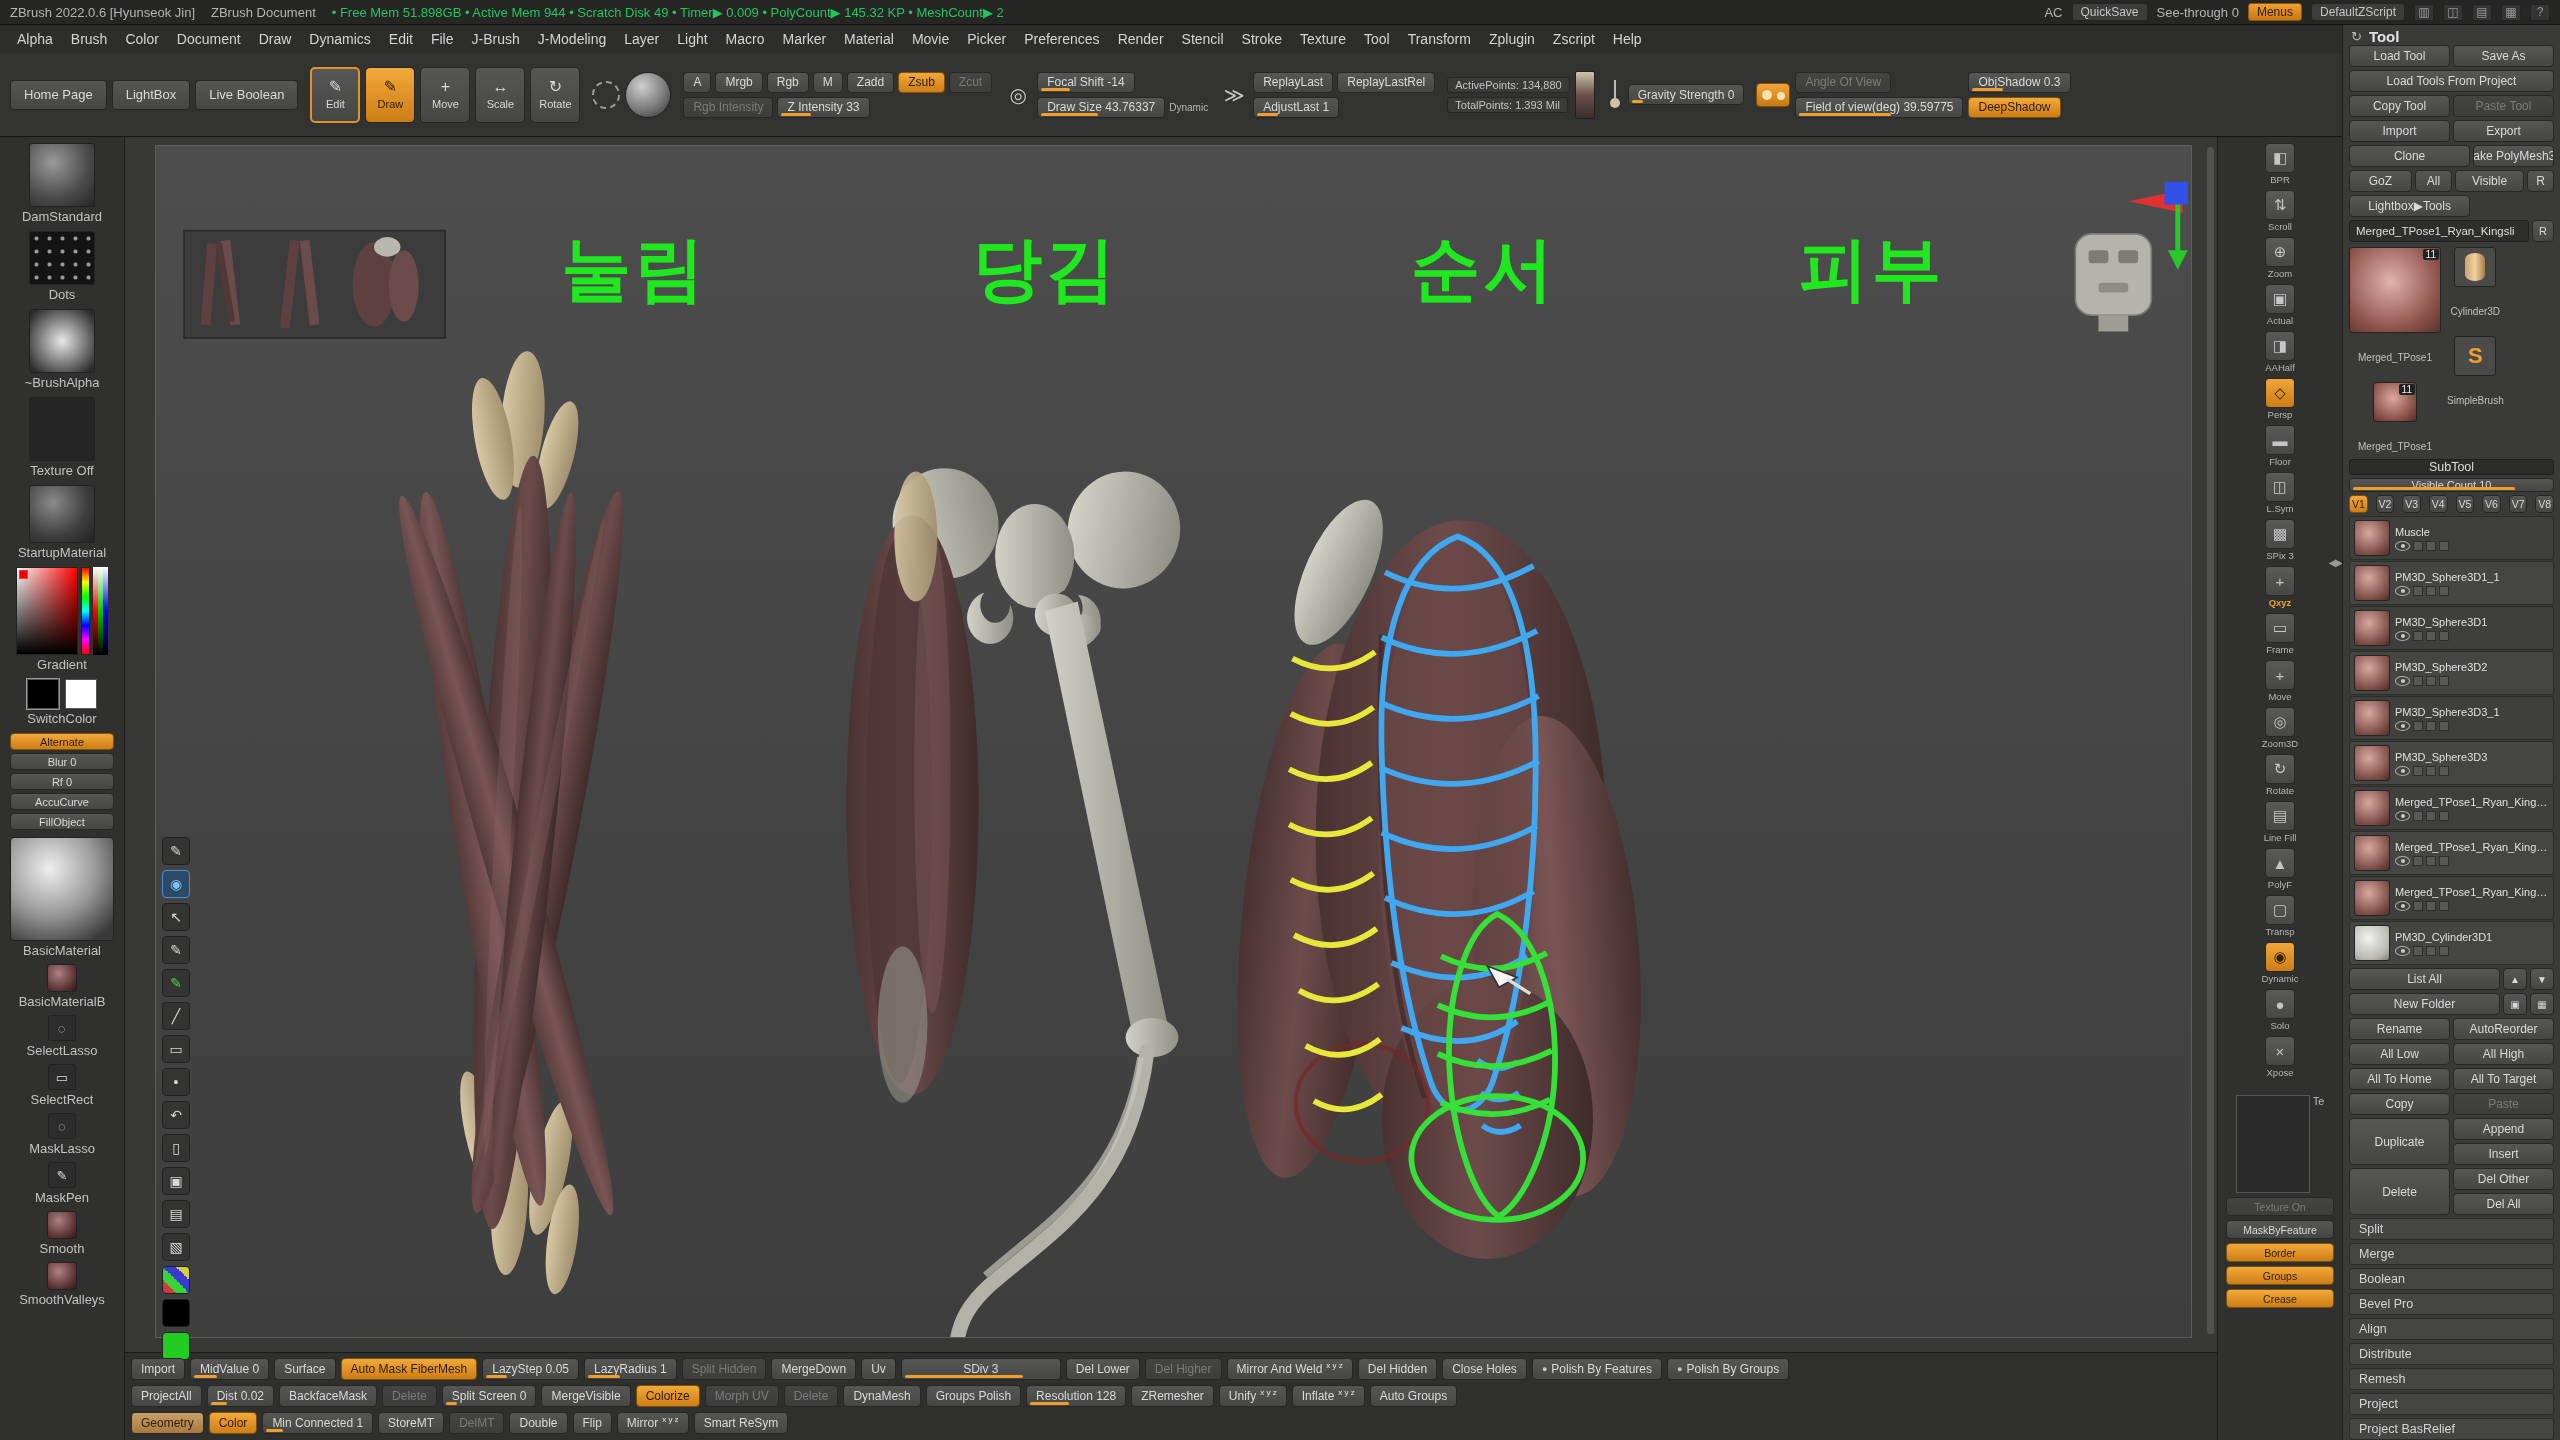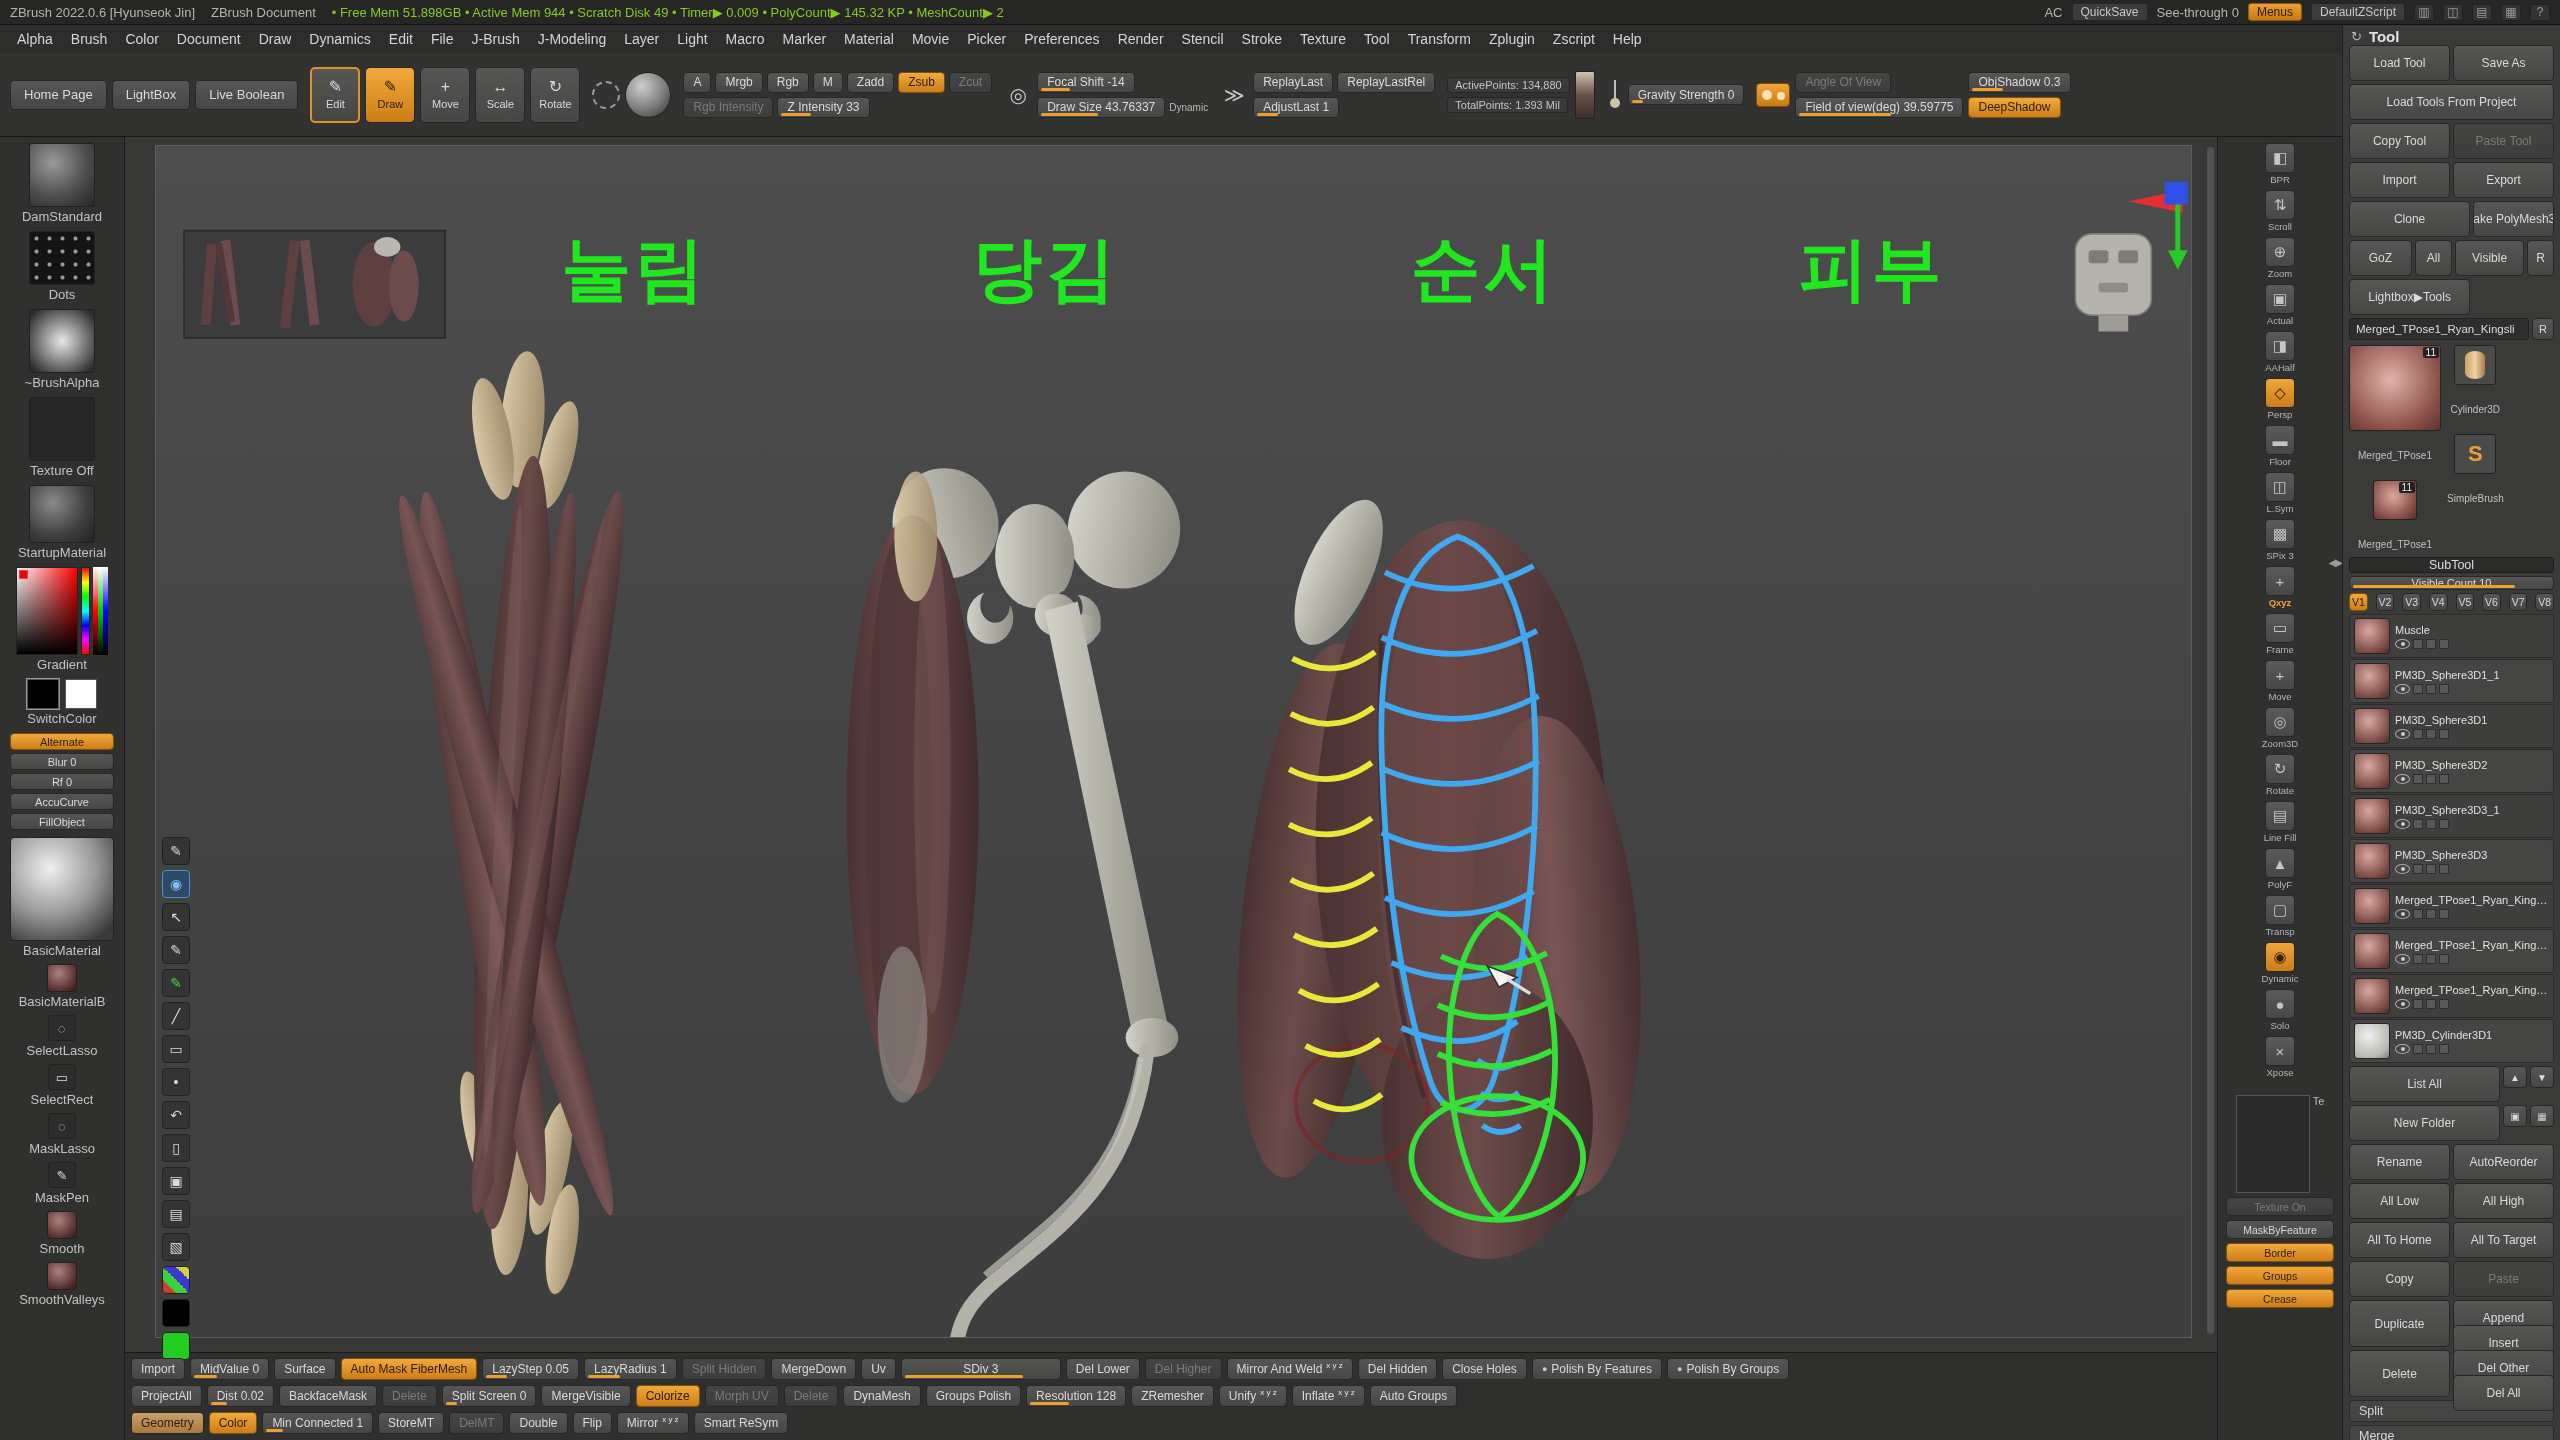--- a/index.html
+++ b/index.html
@@ -1,21 +1,21 @@
 <!DOCTYPE html>
 <html><head>
 <meta charset="utf-8">
 <style>
 *{margin:0;padding:0;box-sizing:border-box;}
 html,body{width:2560px;height:1440px;overflow:hidden;background:#1d1d1c;font-family:"Liberation Sans","DejaVu Sans",sans-serif;color:#cfcfcf;}
 button{font-family:inherit;cursor:default;}
 #root{width:100%;height:100%;display:flex;flex-direction:column;}
 
 #titlebar{height:25px;background:#262625;border-bottom:1px solid #131313;display:flex;align-items:center;gap:16px;padding:0 10px;font-size:13px;color:#b4b4b4;white-space:nowrap;flex:none;}
-.tstats{color:#84cc16;}
+.tstats{color:#22c55e;}
 .tright{margin-left:auto;display:flex;align-items:center;gap:9px;}
 .tbtn{background:#3c3c3b;border:1px solid #242424;border-radius:3px;padding:1px 8px;font-size:12px;color:#c6c6c6;}
 .tbtn.st-on{background:linear-gradient(#ef9f33,#c9770f);color:#2e1d04;border-color:#8a5a10;}
 .ticon{width:20px;height:17px;display:inline-flex;align-items:center;justify-content:center;font-size:12px;color:#9a9a9a;background:#343434;border:1px solid #222;border-radius:2px;}
 
 #mainrow{flex:1;display:flex;min-height:0;}
 #leftstack{flex:1;display:flex;flex-direction:column;min-width:0;}
 #menubar{height:28px;background:#2d2d2c;display:flex;align-items:center;padding:0 8px;font-size:14px;color:#d4d4d4;flex:none;}
 .menu-item{padding:3px 9px;border-radius:3px;white-space:nowrap;}
 #shelf{height:84px;background:#323231;border-bottom:1px solid #161616;display:flex;align-items:center;gap:12px;padding:0 10px;flex:none;overflow:hidden;}
@@ -114,21 +114,21 @@
 .mid-btn{width:108px;height:19px;font-size:10.5px;padding:0;}
 
 #toolpanel{width:218px;background:#3a3a39;border-left:1px solid #1e1e1e;display:flex;flex-direction:column;padding:3px 6px;flex:none;overflow:hidden;}
 .tp-head{height:26px;display:flex;align-items:center;gap:7px;font-size:15px;color:#e2e2e2;font-weight:bold;padding:0 2px;}
 .tp-head .hico{font-size:13px;color:#b0b0b0;font-weight:normal;}
 .tp-row{display:grid;gap:3px;margin-bottom:3px;}
 .r2{grid-template-columns:1fr 1fr;}
 .r1{grid-template-columns:1fr;}
 .r4{grid-template-columns:1.05fr .62fr 1.15fr .45fr;}
 .rhalf{grid-template-columns:1.2fr .8fr;}
-.tp-btn{height:36px;font-size:12px;padding:0 4px;overflow:hidden;}
+.tp-btn{height:22px;font-size:12px;padding:0 4px;overflow:hidden;}
 .toolname{display:flex;gap:3px;margin-bottom:3px;}
 .namefield{flex:1;height:22px;background:#2e2e2d;border:1px solid #202020;border-radius:3px;font-size:11.5px;display:flex;align-items:center;padding:0 6px;overflow:hidden;white-space:nowrap;color:#ddd;}
 .rbox{width:22px;height:22px;font-size:11px;padding:0;}
 .thumbzone{display:flex;gap:6px;margin:2px 0 4px;}
 .tz-left,.tz-right{display:flex;flex-direction:column;align-items:center;gap:19px;}
 .bigthumb{width:92px;height:86px;border:1px solid #222;border-radius:3px;background:radial-gradient(circle at 45% 40%,#e2b2aa,#8a5048 70%,#57342e);position:relative;}
 .smallthumb{width:44px;height:40px;border:1px solid #222;border-radius:3px;background:radial-gradient(circle at 45% 40%,#dca89e,#7d463e 75%,#4e2f2a);position:relative;}
 .badge{position:absolute;top:1px;right:1px;background:#222;color:#eee;font-size:10px;padding:0 3px;border-radius:2px;}
 .minithumb{width:42px;height:40px;border:1px solid #222;border-radius:3px;background:#4a4a49;display:flex;align-items:center;justify-content:center;}
 .minithumb.cyl::before{content:"";width:20px;height:28px;border-radius:10px/6px;background:linear-gradient(90deg,#caa36a,#f0d2a0,#a87c48);}

